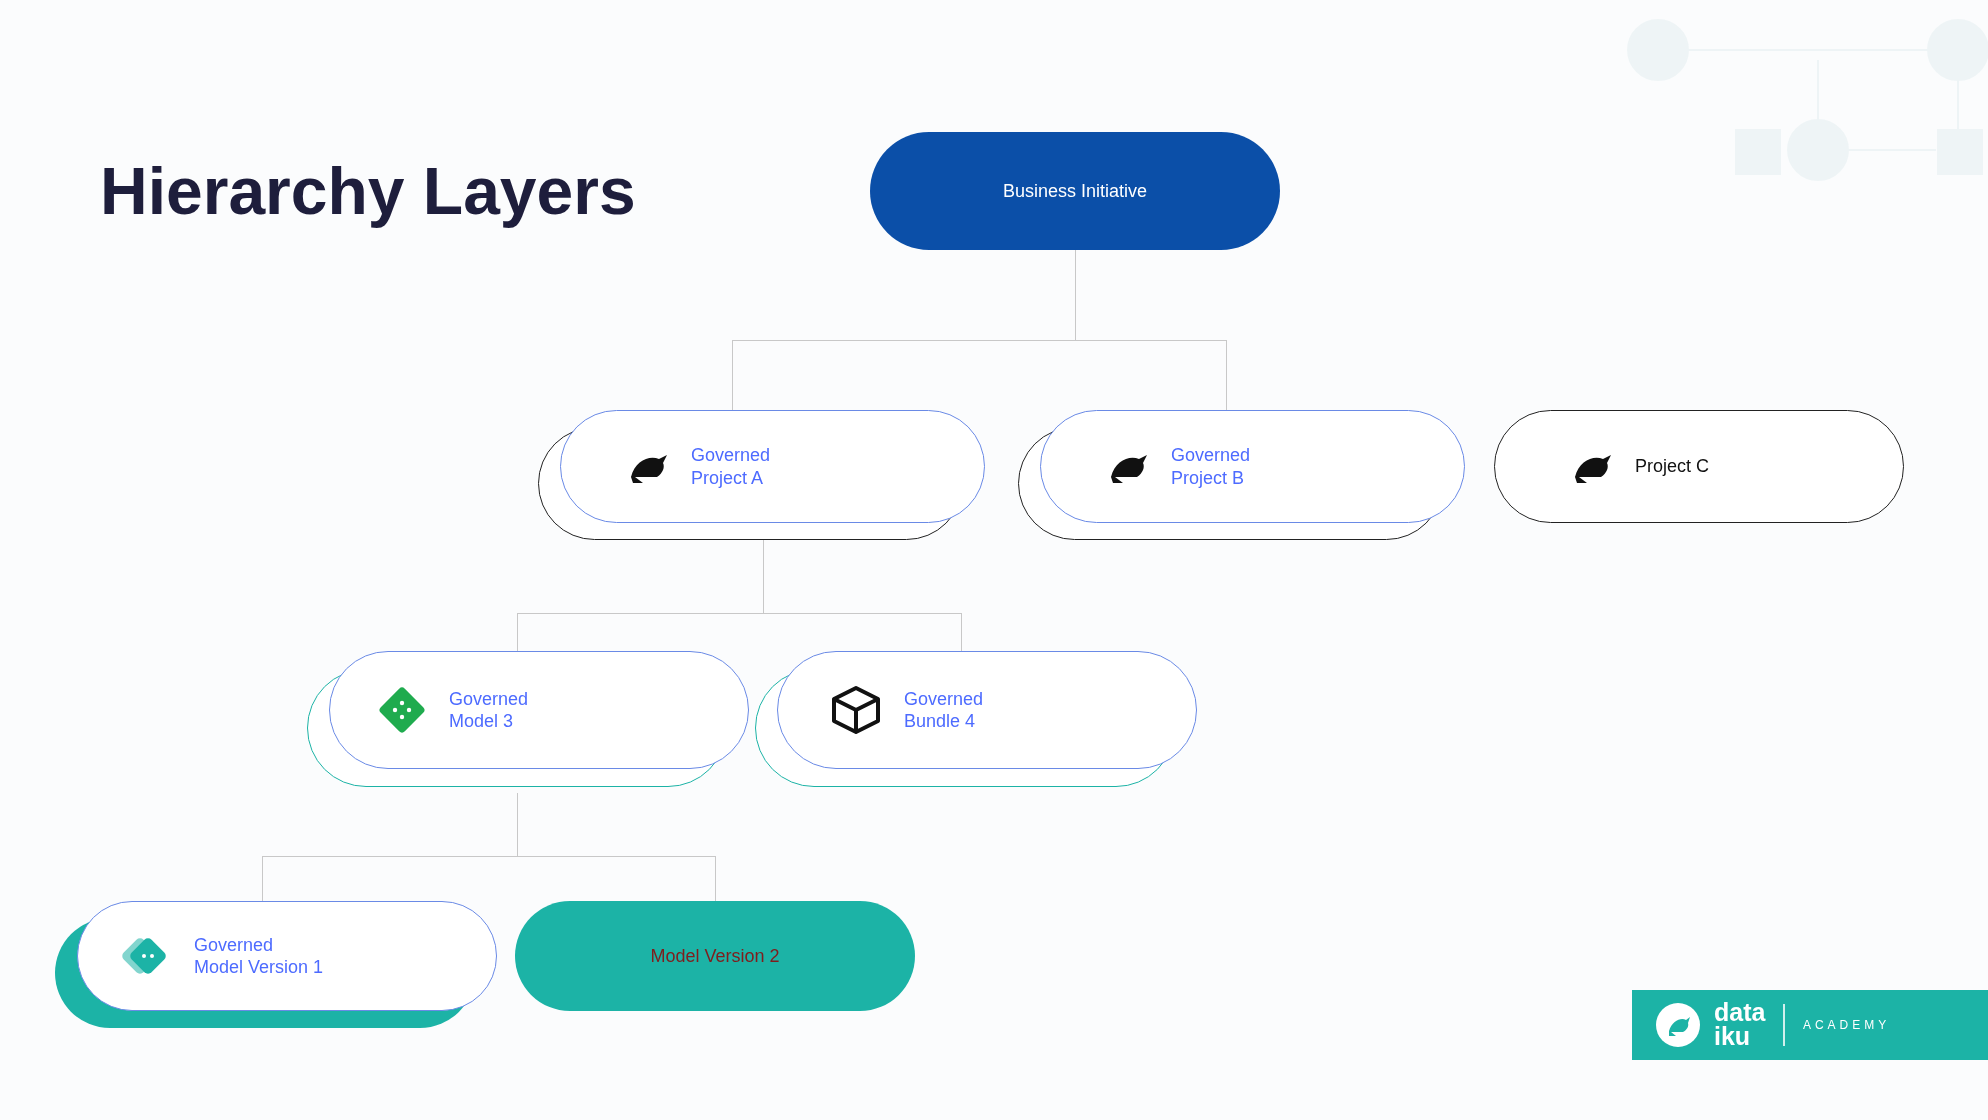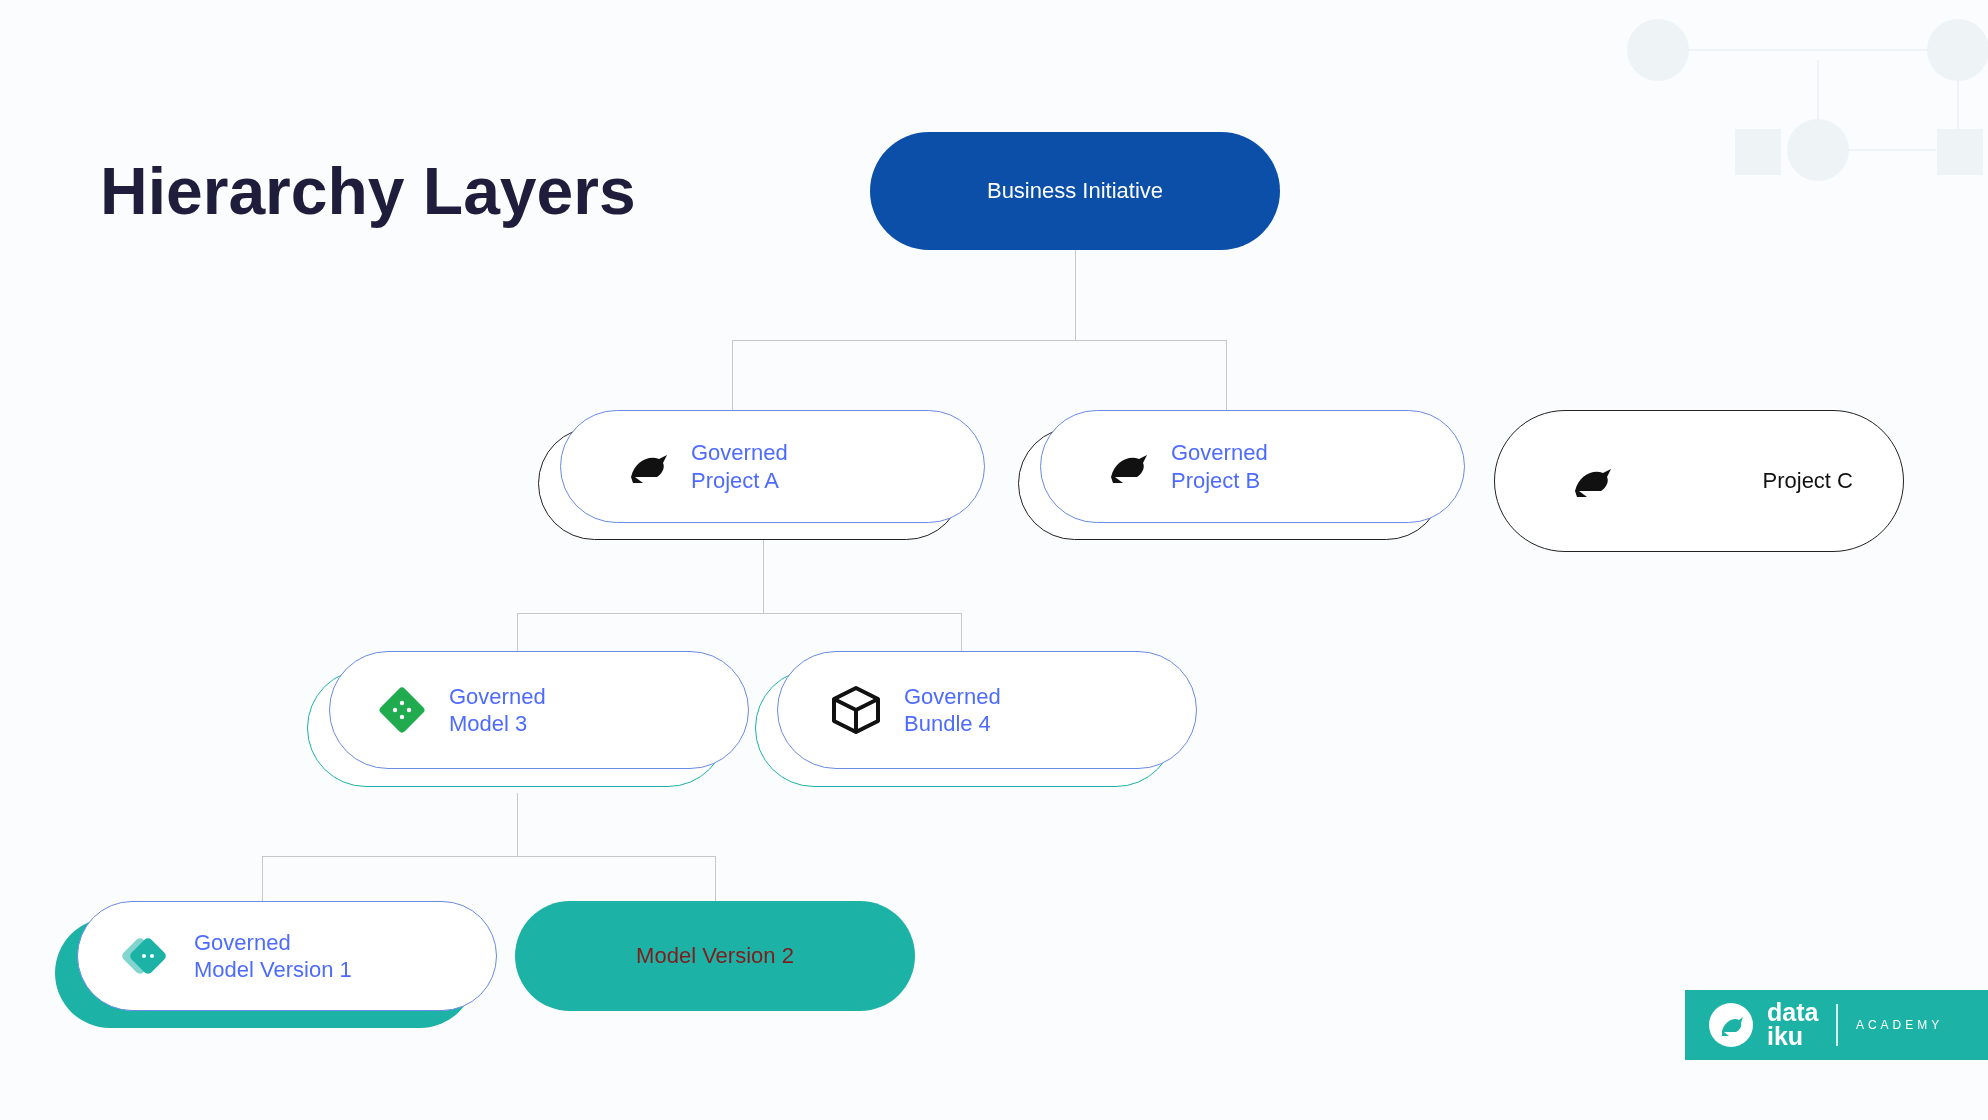--- a/index.html
+++ b/index.html
@@ -26,21 +26,21 @@
     right: 0;
     opacity: 0.5;
   }
   .node {
     position: absolute;
     display: flex;
     align-items: center;
     justify-content: center;
     gap: 20px;
     border-radius: 999px;
-    font-size: 22px;
+    font-size: 18px;
     line-height: 1.25;
     padding: 0 50px;
   }
   .shadow-pill {
     position: absolute;
     border-radius: 999px;
     background: #fff;
   }
   .blue-fill { background: #0b4fa8; color: #fff; font-weight: 500; }
   .white-blue { background: #fff; border: 1.5px solid #6a8ae6; color: #4d6bff; }
@@ -50,21 +50,21 @@
   .black-border { border: 1.5px solid #222; }
   .icon { flex-shrink: 0; display: flex; align-items: center; justify-content: center; }
   .conn {
     position: absolute;
     background: #c8c8c8;
   }
   .logo-bar {
     position: absolute;
     right: 0;
     bottom: 60px;
-    width: 303px;
+    width: 356px;
     height: 70px;
     background: #1cb3a6;
     display: flex;
     align-items: center;
     color: #fff;
     padding-left: 24px;
     gap: 14px;
   }
   .logo-circle {
     width: 44px; height: 44px; border-radius: 50%; background: #fff;
@@ -133,21 +133,21 @@
 <div class="node white-blue" style="left:1040px; top:410px; width:425px; height:113px; justify-content:flex-start; padding-left:60px;">
   <span class="icon">
     <svg width="50" height="44" viewBox="0 0 50 44">
         <path fill="#111" d="M10 32 C14 16 28 10 38 14 L46 10 L42 18 C44 22 42 28 36 32 L14 32 L22 38 L12 38 Z"></path>
       </svg>
   </span>
   <span style="white-space:pre-line;">Governed
 Project B</span>
 </div>
 
-<div class="node white-black" style="left:1494px; top:410px; width:410px; height:142px; justify-content:space-between; padding-left:70px;">
+<div class="node white-black" style="left:1494px; top:410px; width:410px; height:113px; justify-content:flex-start; padding-left:70px;">
   <span class="icon">
     <svg width="50" height="44" viewBox="0 0 50 44">
         <path fill="#111" d="M10 32 C14 16 28 10 38 14 L46 10 L42 18 C44 22 42 28 36 32 L14 32 L22 38 L12 38 Z"></path>
       </svg>
   </span>
   <span>Project C</span>
 </div>
 
 <div class="shadow-pill teal-border" style="left:307px; top:669px; width:420px; height:118px;"></div>
 <div class="node white-blue" style="left:329px; top:651px; width:420px; height:118px; justify-content:flex-start; padding-left:45px;">

